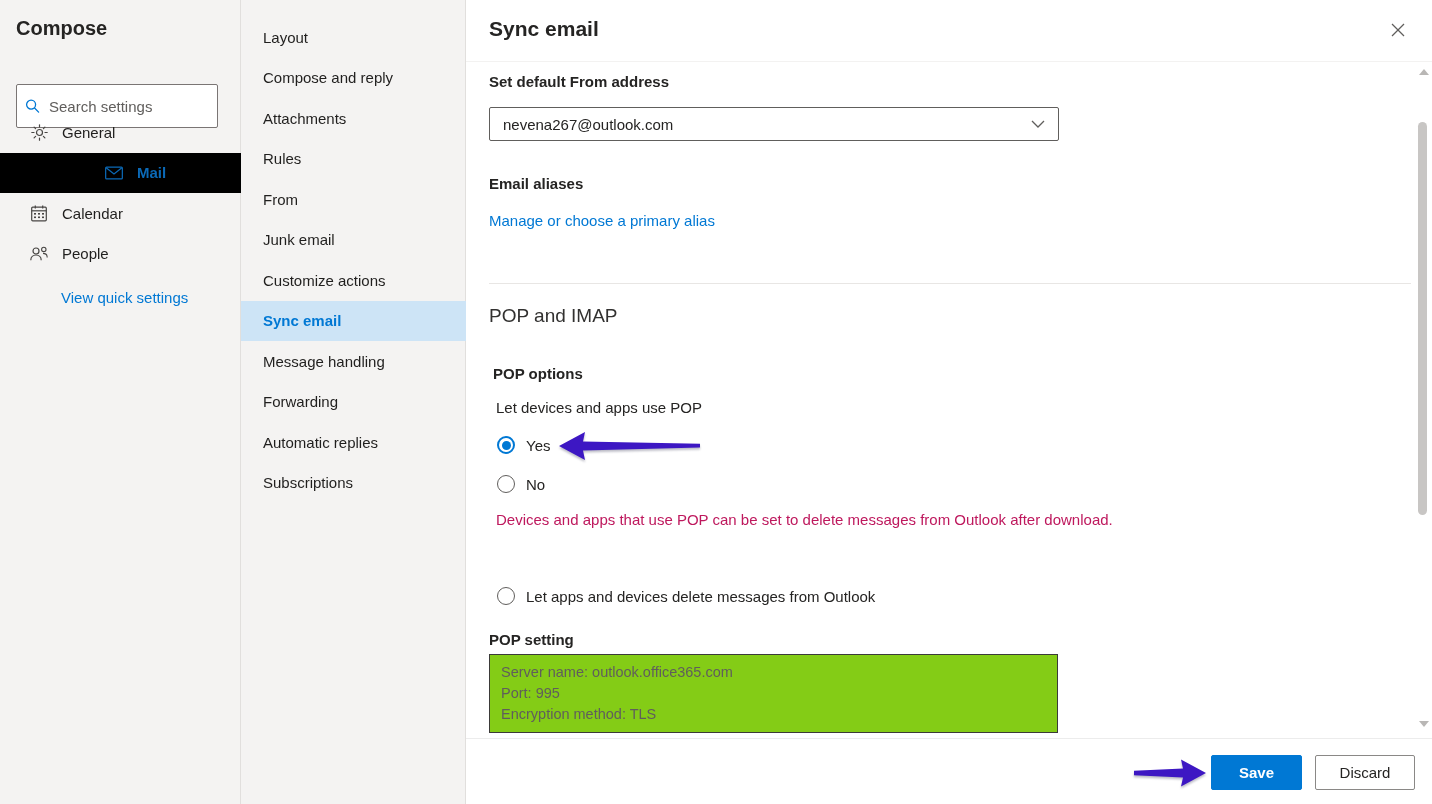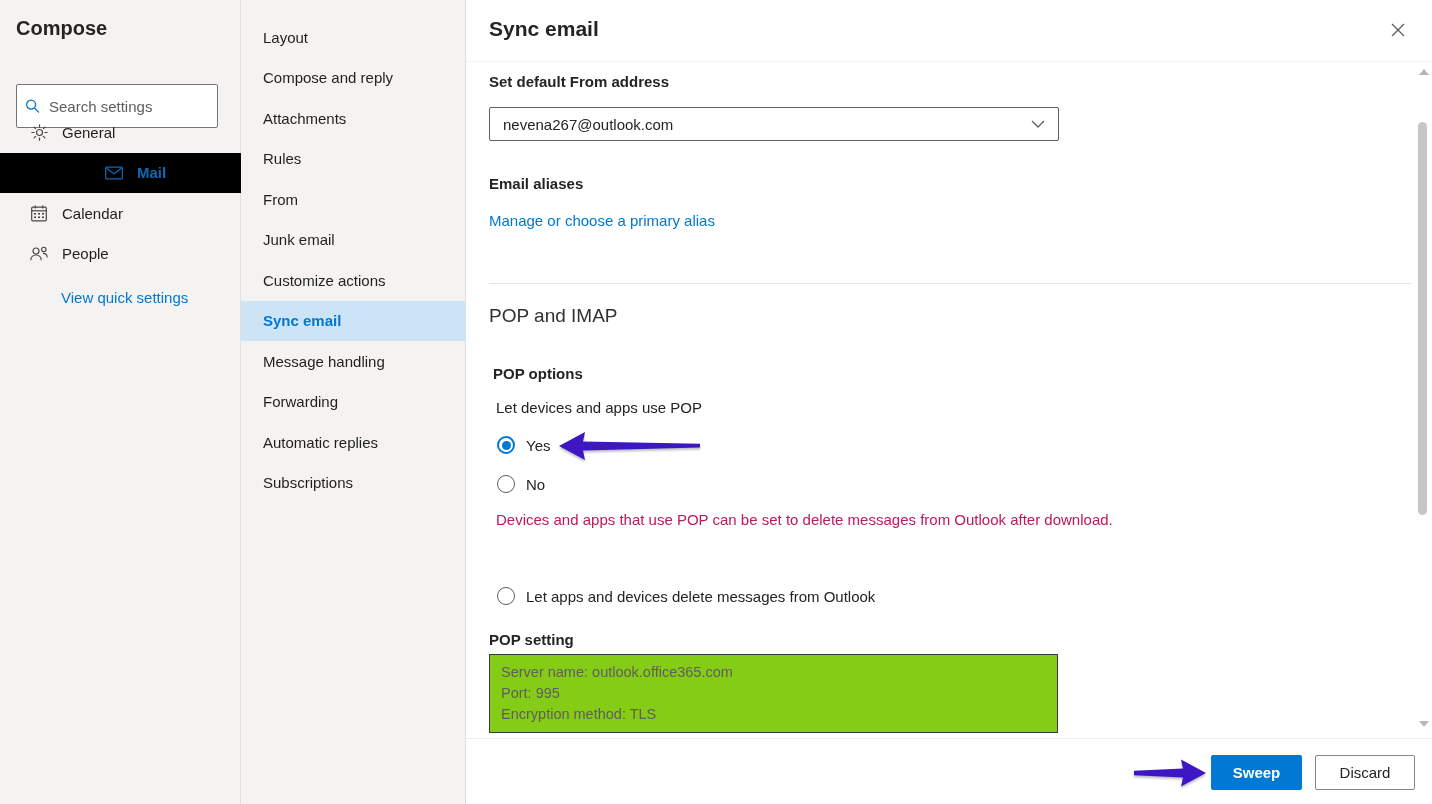--- a/index.html
+++ b/index.html
@@ -245,21 +245,21 @@
 
     <div class="pop-setting-label lbl-semibold">POP setting</div>
 
     <div class="pop-box">
       <div class="line">Server name: outlook.office365.com</div>
       <div class="line">Port: 995</div>
       <div class="line">Encryption method: TLS</div>
     </div>
 
     <div class="panel-footer">
-      <div class="btn btn-save">Sweep</div>
+      <div class="btn btn-save">Save</div>
       <div class="btn btn-discard">Discard</div>
 
       <svg class="arrow-svg" style="left:666px; top:17px;" width="76" height="34" viewBox="0 0 76 34">
         <polygon points="74,17 49,3.5 51,12.5 2,14.8 2,19.2 51,21.5 49,30.5" fill="#3d17c3"></polygon>
       </svg>
     </div>
   </div>
 
   <div class="scrollbar">
     <div class="scroll-arrow-up"></div>

